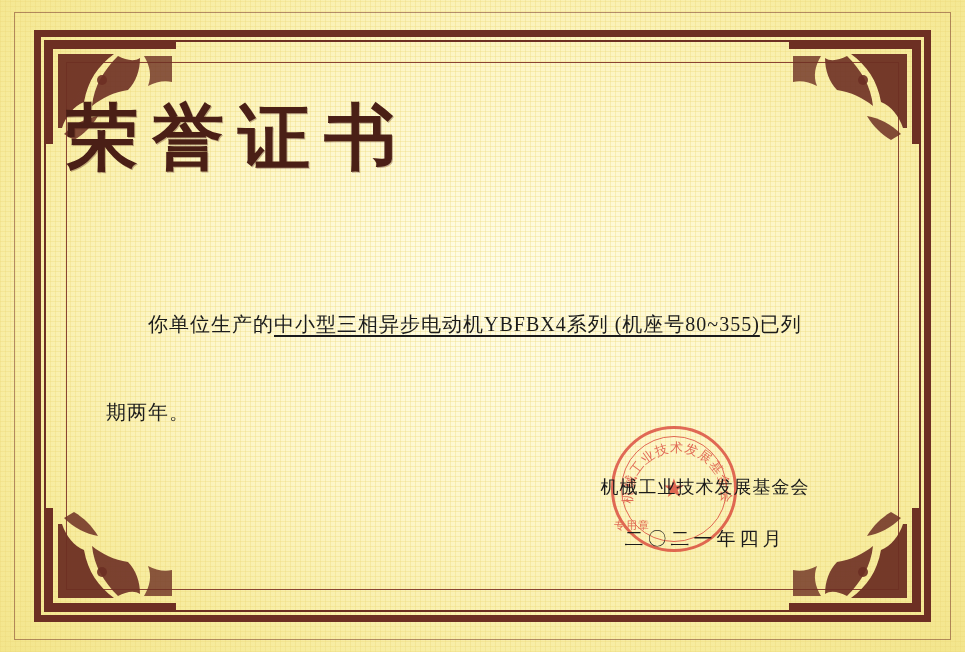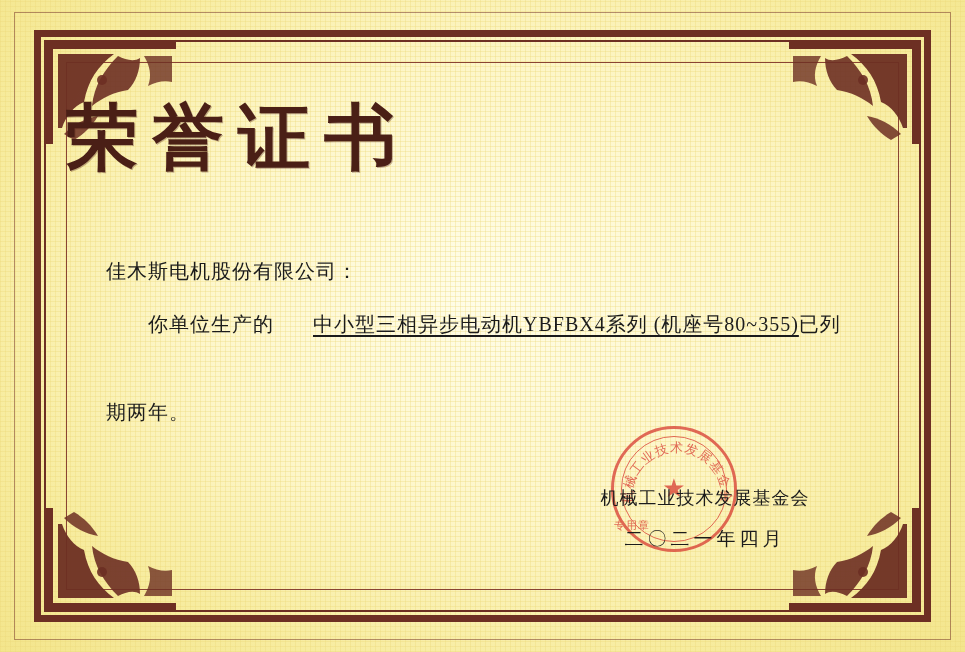--- a/index.html
+++ b/index.html
@@ -131,42 +131,41 @@
     font-size: 20px;
     line-height: 44px;
     color: #1b1b1b;
     letter-spacing: 1px;
     text-align: justify;
   }
   .body-text .indent { display: inline-block; width: 42px; }
   .body-text .underline-seg {
     text-decoration: underline;
     text-underline-offset: 4px;
-    margin-left: 39px;
   }
 
   
   .sign-block {
     position: absolute;
     right: 14px;
     bottom: 34px;
     width: 360px;
     text-align: center;
     color: #1b1b1b;
   }
   .sign-line {
     font-size: 18px;
     line-height: 30px;
     letter-spacing: 1px;
   }
   .sign-date {
     font-size: 19px;
     line-height: 34px;
     letter-spacing: 4px;
-    margin-top: 9px;
+    margin-top: 20px;
   }
 
   .seal {
     position: absolute;
     left: 545px;
     bottom: 38px;
     width: 126px;
     height: 126px;
     border-radius: 50%;
     border: 3.5px solid #d6342c;
@@ -253,21 +252,20 @@
       <path d="M100 16 C106 26 108 36 104 46 C112 42 120 40 128 42 L128 16 Z" fill="currentColor" opacity="0.8"></path>
       <circle cx="58" cy="40" r="5" fill="currentColor" opacity="0.9"></circle>
     </svg>
   </div>
 
   <div class="content">
 
     <div class="title">荣誉证书</div>
 
 
-    <div class="recipient">佳木斯电机股份有限公司：</div>
 
     <div class="body-text">
       <span class="indent"></span><span>你单位生产的</span><span class="underline-seg">中小型三相异步电动机YBFBX4系列 (机座号80~355)</span><span>已列</span><br>
       <br>
       <span>期两年。</span>
     </div>
 
     <div class="seal">
       <div class="ring-in"></div>
       <svg width="126" height="126" viewBox="0 0 126 126" xmlns="http://www.w3.org/2000/svg">

